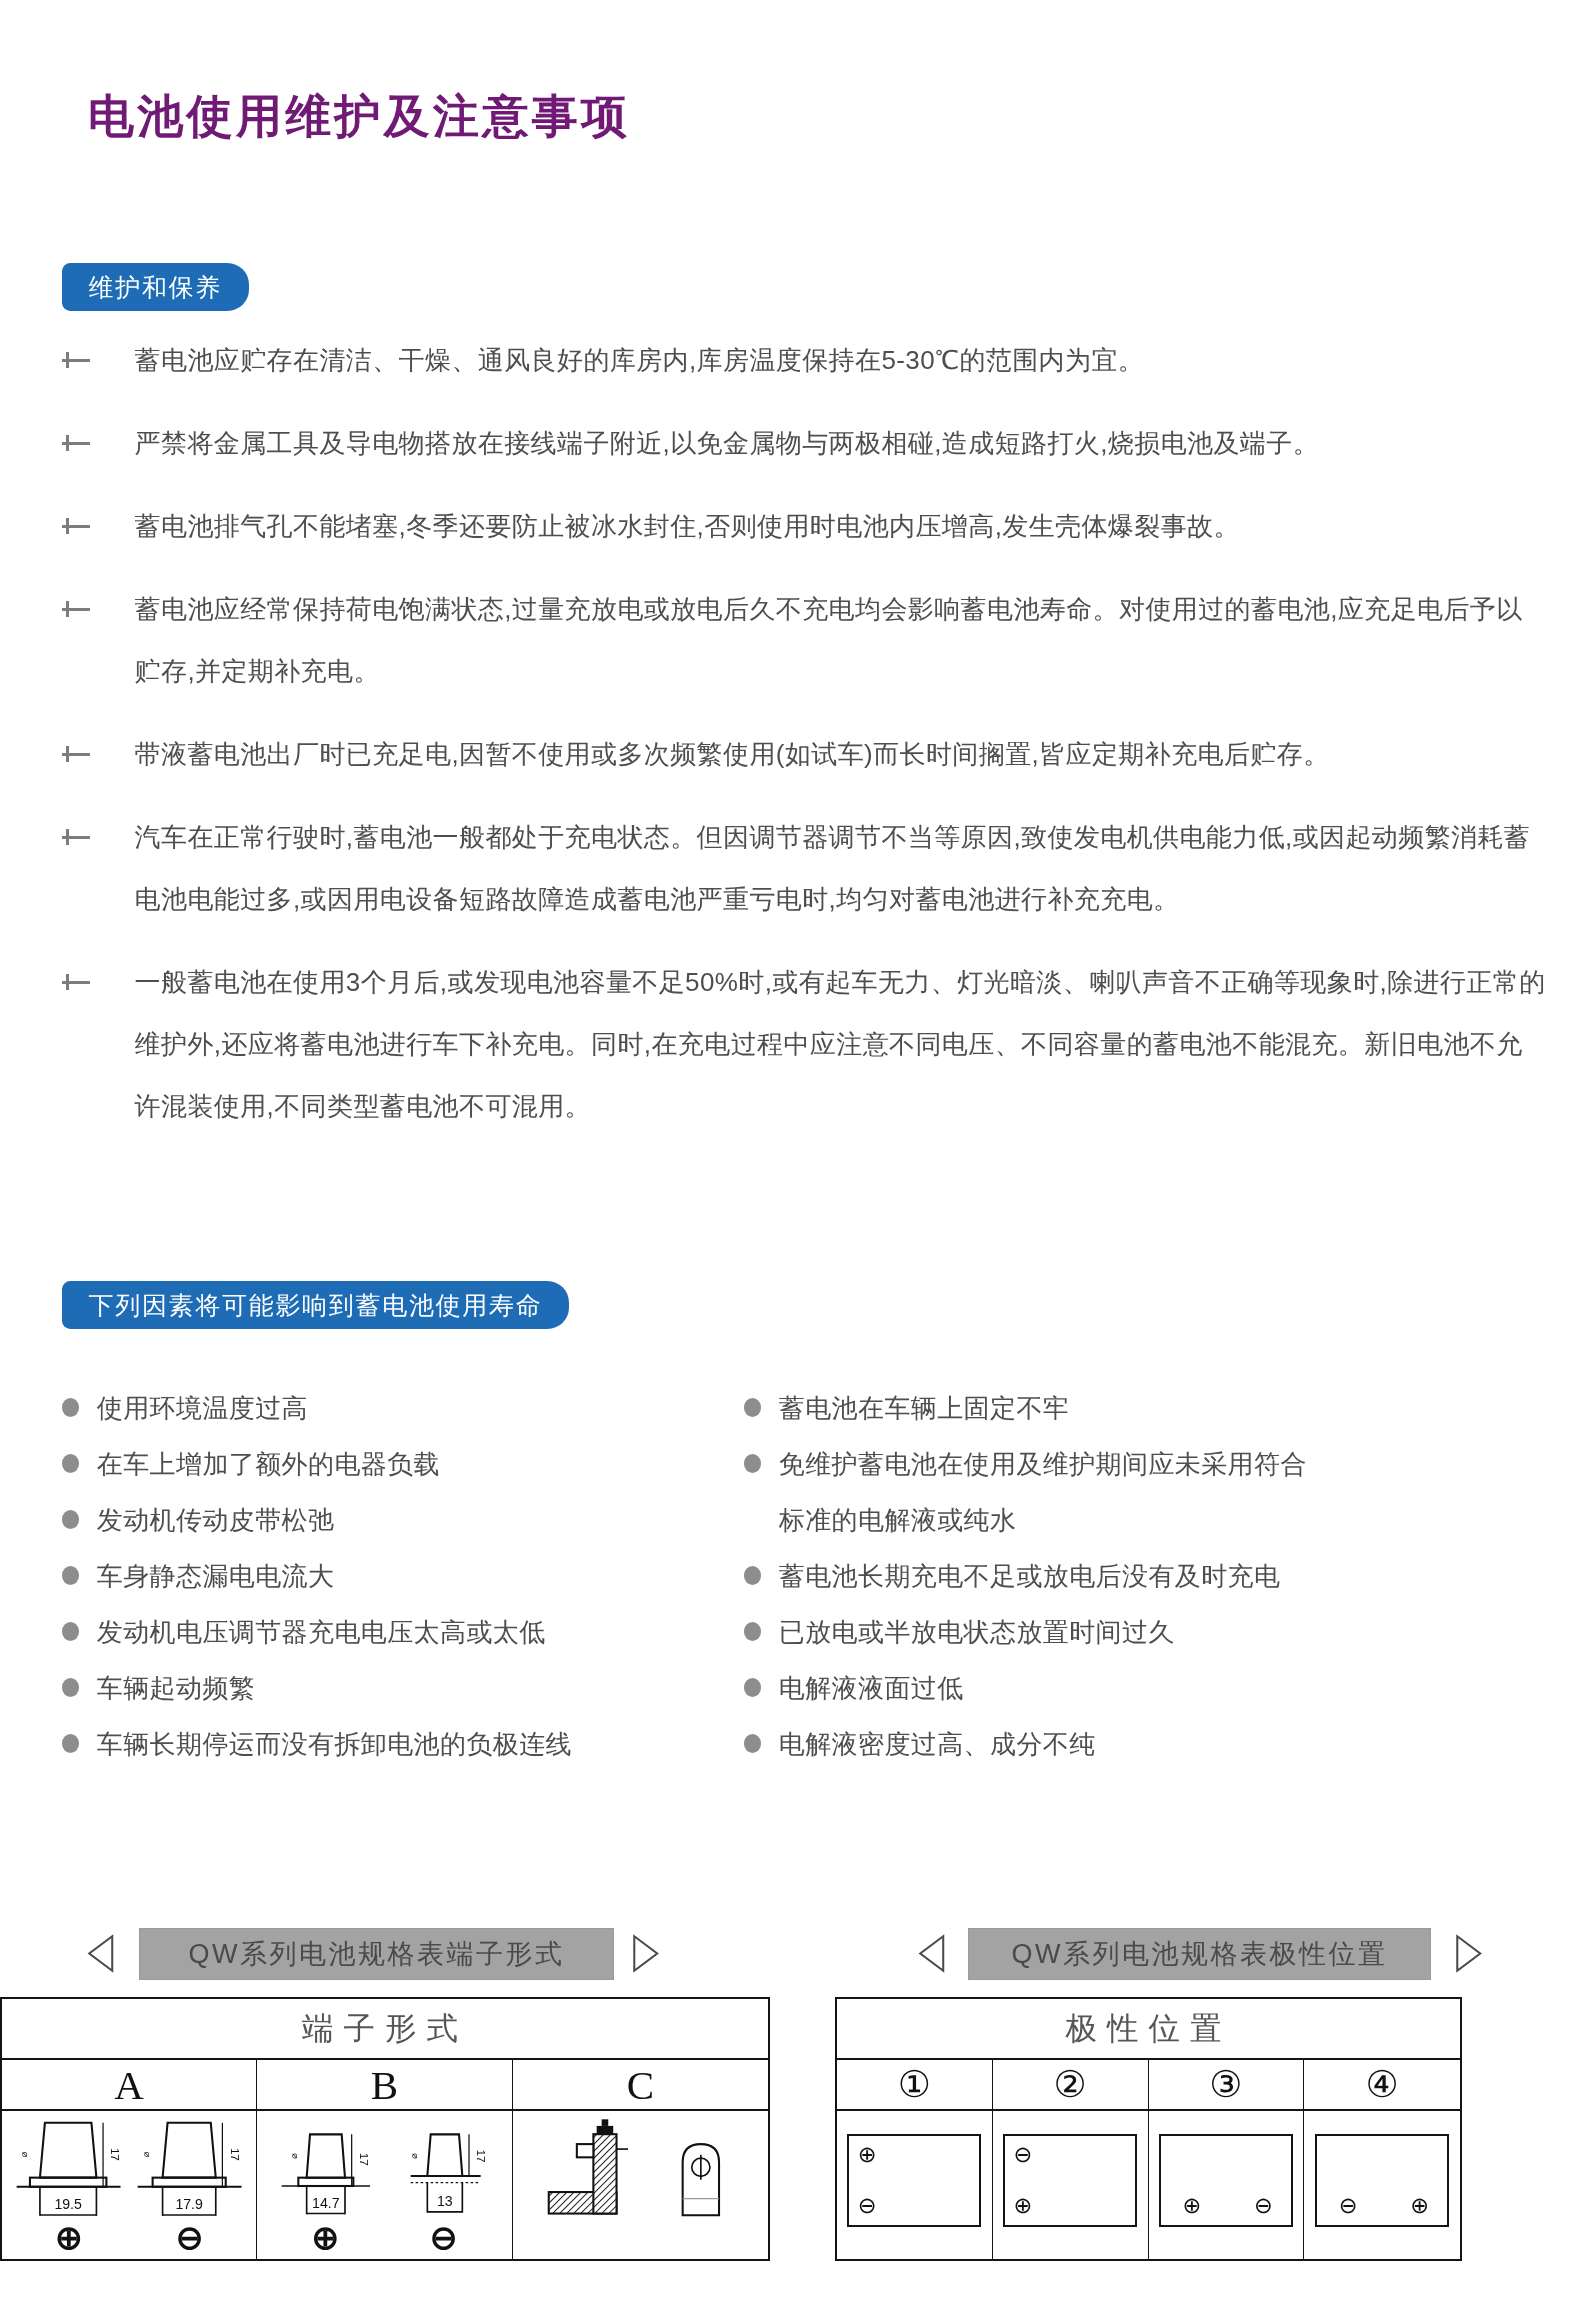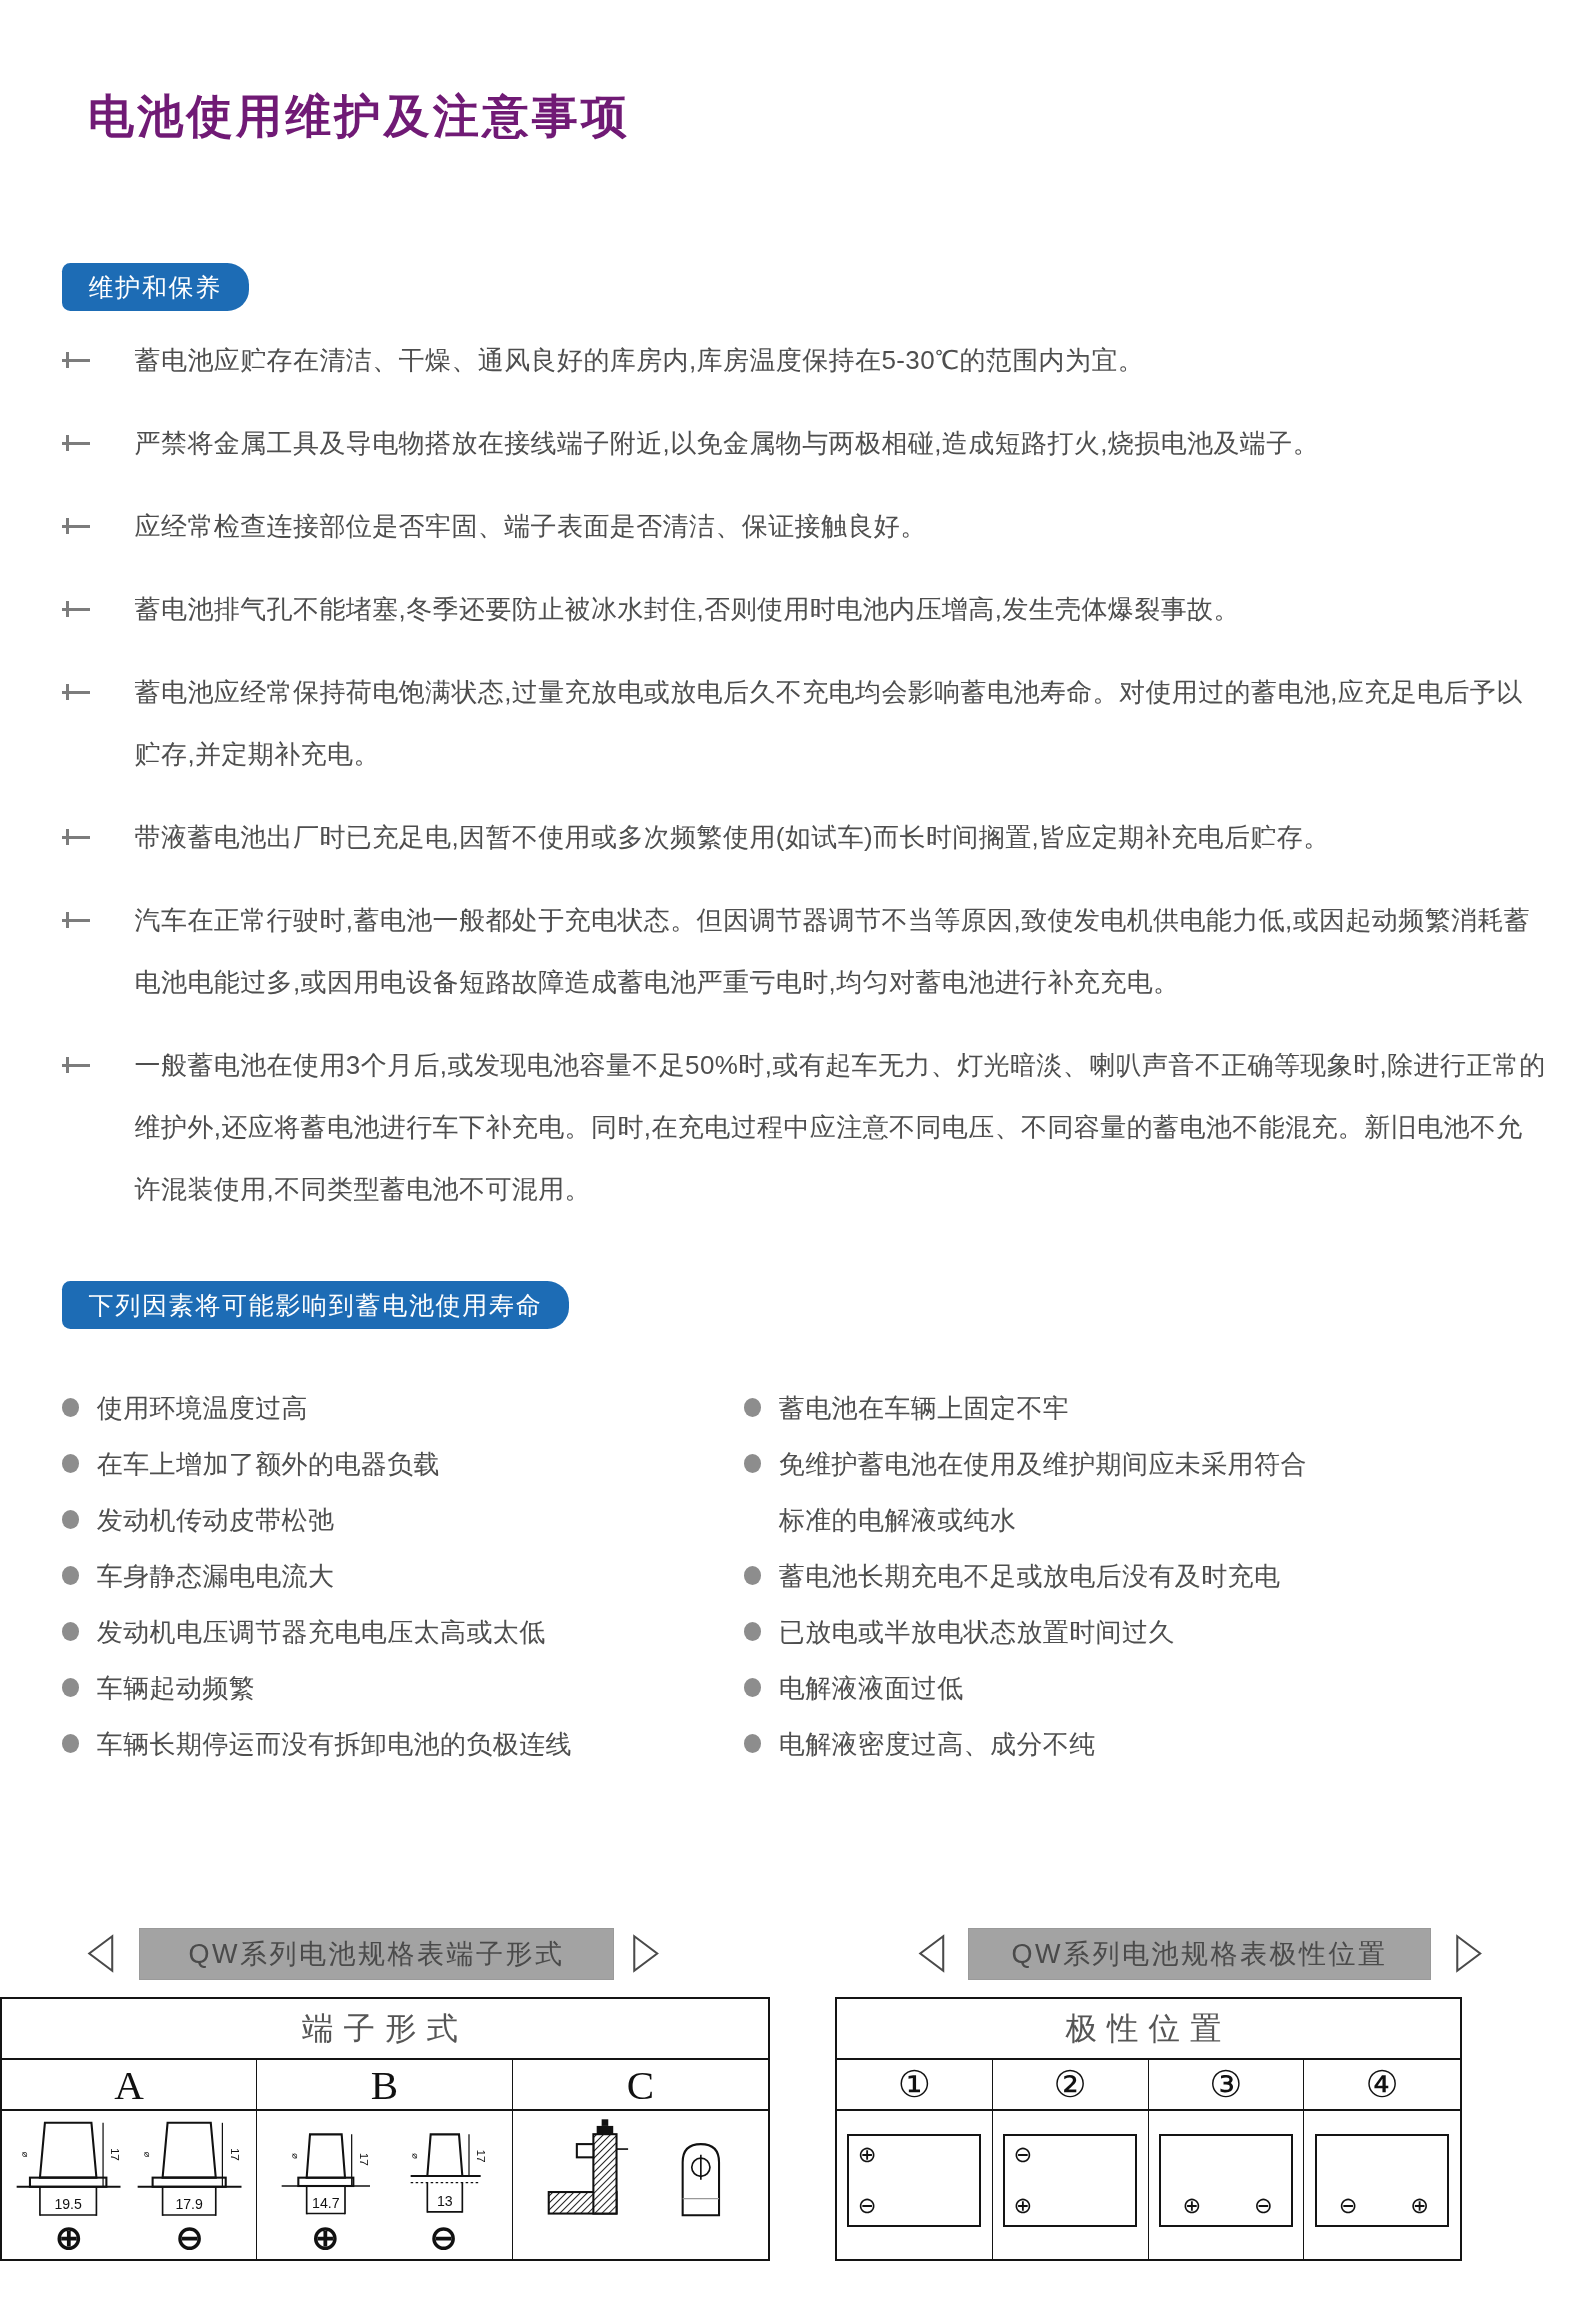--- a/index.html
+++ b/index.html
@@ -109,24 +109,20 @@
 <div class="badge badge-1">维护和保养</div>
 
 <div class="maint-list">
   <div class="maint-item">
     <span class="tick"></span>
     <div class="maint-text">蓄电池应贮存在清洁、干燥、通风良好的库房内,库房温度保持在5-30℃的范围内为宜。</div>
   </div>
   <div class="maint-item">
     <span class="tick"></span>
     <div class="maint-text">严禁将金属工具及导电物搭放在接线端子附近,以免金属物与两极相碰,造成短路打火,烧损电池及端子。</div>
-  </div>
-  <div class="maint-item">
-    <span class="tick"></span>
-    <div class="maint-text">应经常检查连接部位是否牢固、端子表面是否清洁、保证接触良好。</div>
   </div>
   <div class="maint-item">
     <span class="tick"></span>
     <div class="maint-text">蓄电池排气孔不能堵塞,冬季还要防止被冰水封住,否则使用时电池内压增高,发生壳体爆裂事故。</div>
   </div>
   <div class="maint-item">
     <span class="tick"></span>
     <div class="maint-text">蓄电池应经常保持荷电饱满状态,过量充放电或放电后久不充电均会影响蓄电池寿命。对使用过的蓄电池,应充足电后予以贮存,并定期补充电。</div>
   </div>
   <div class="maint-item">

